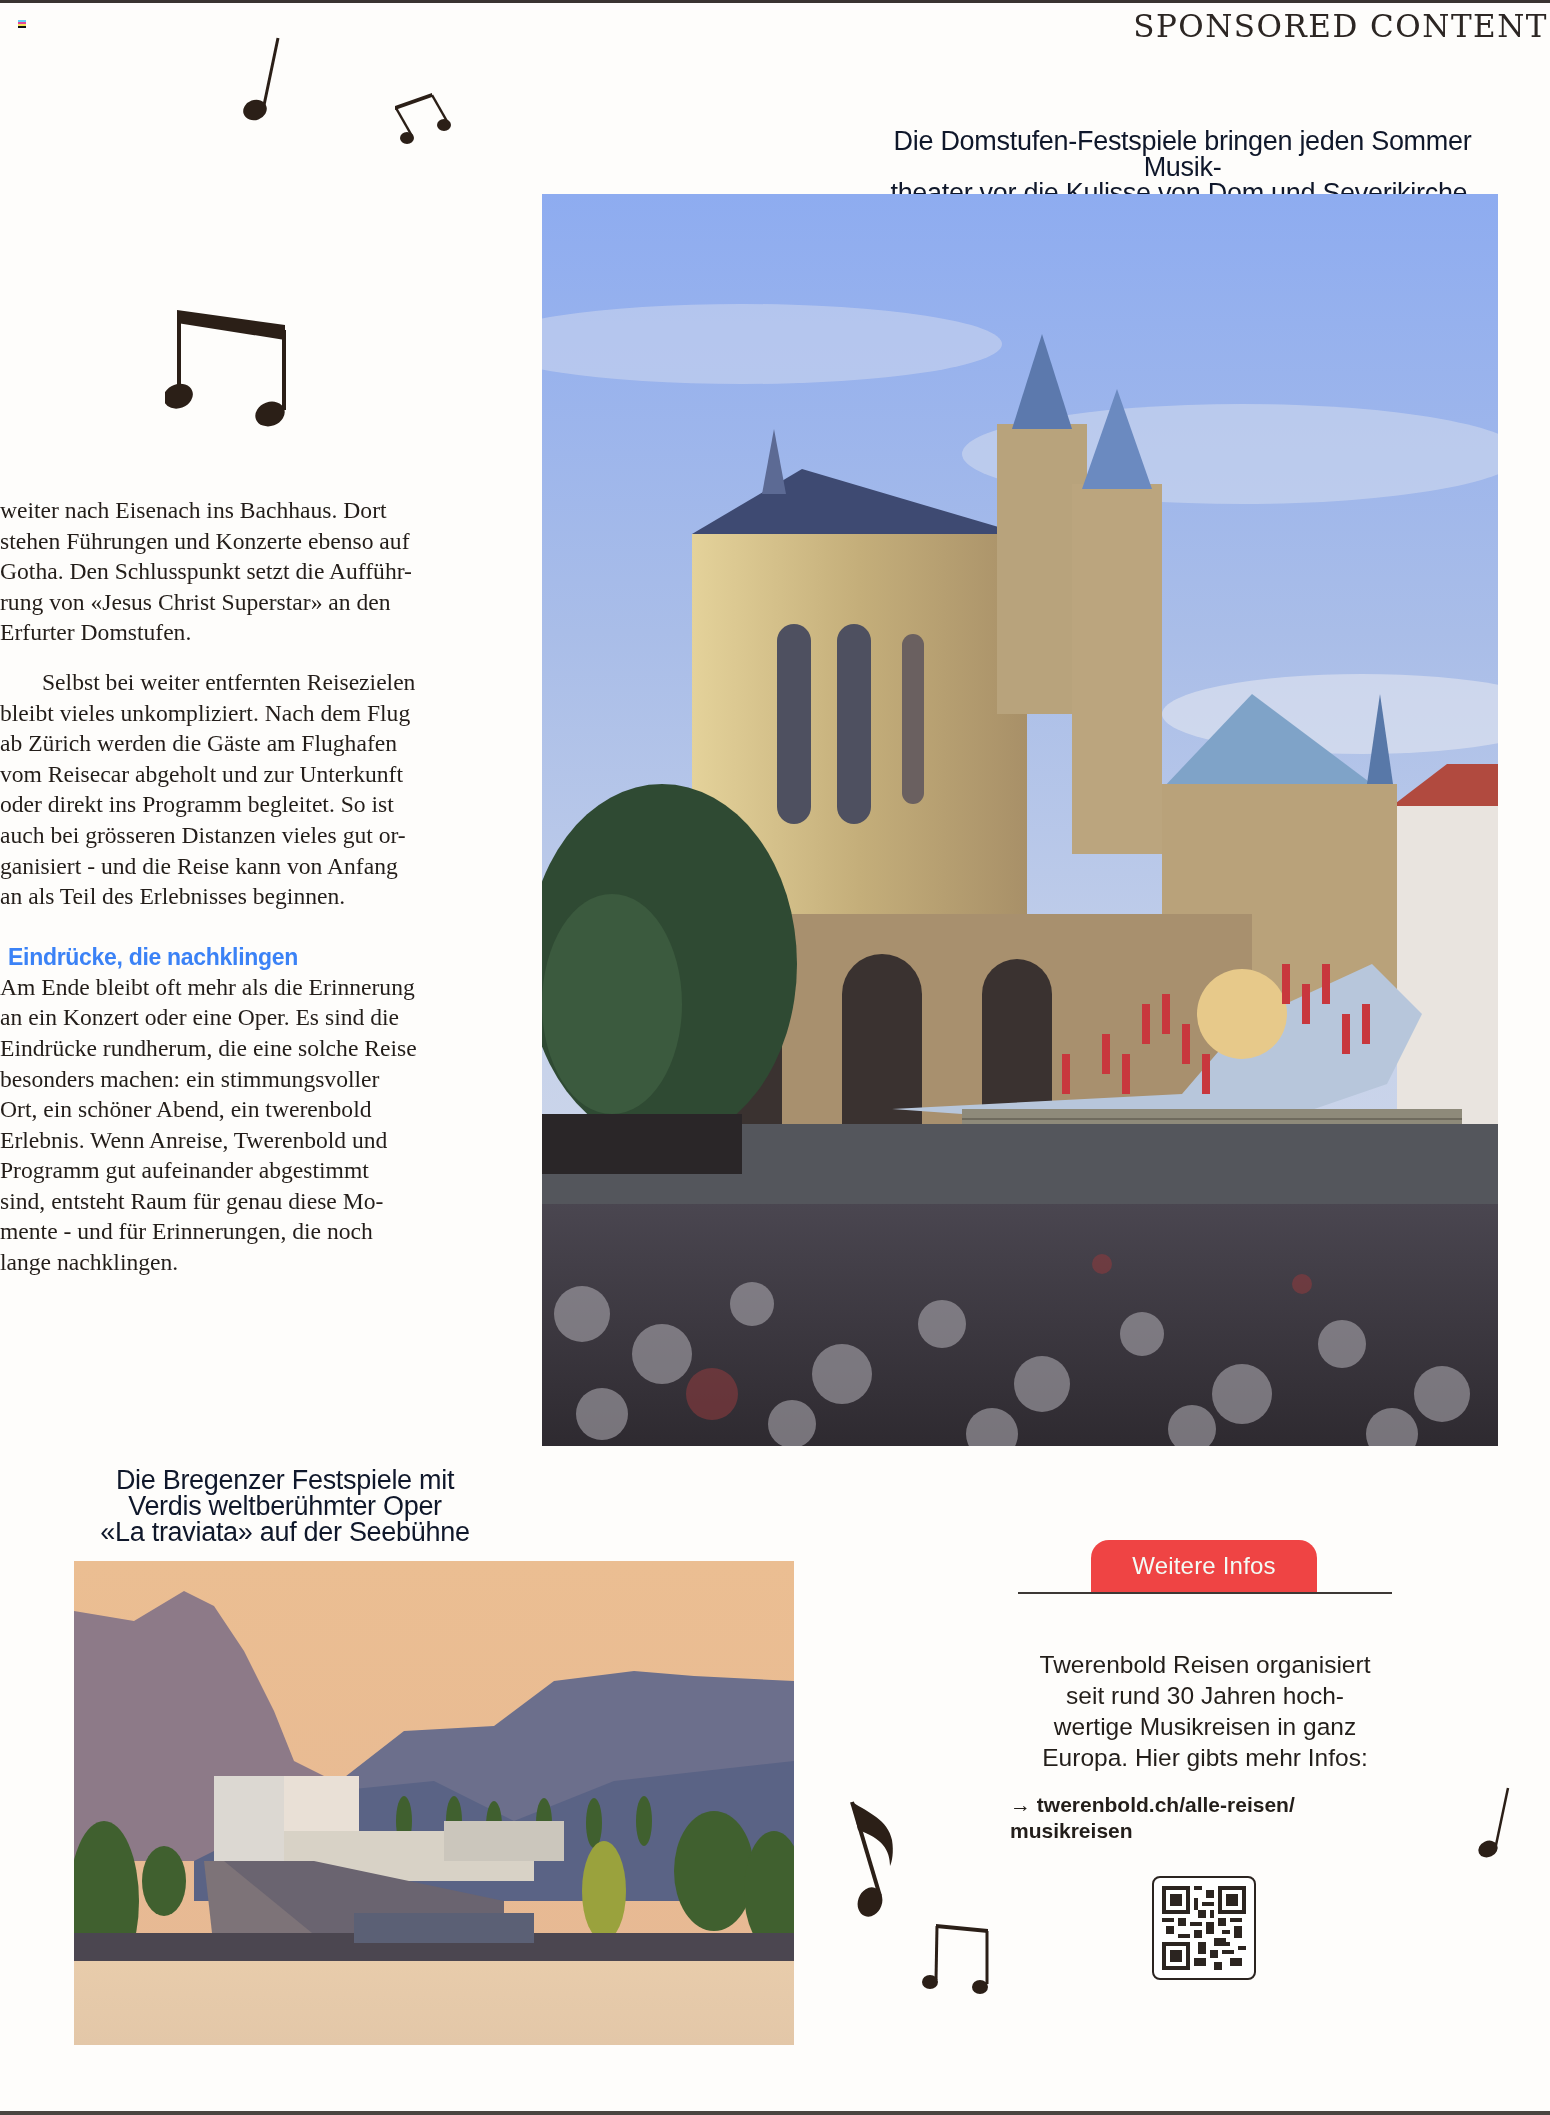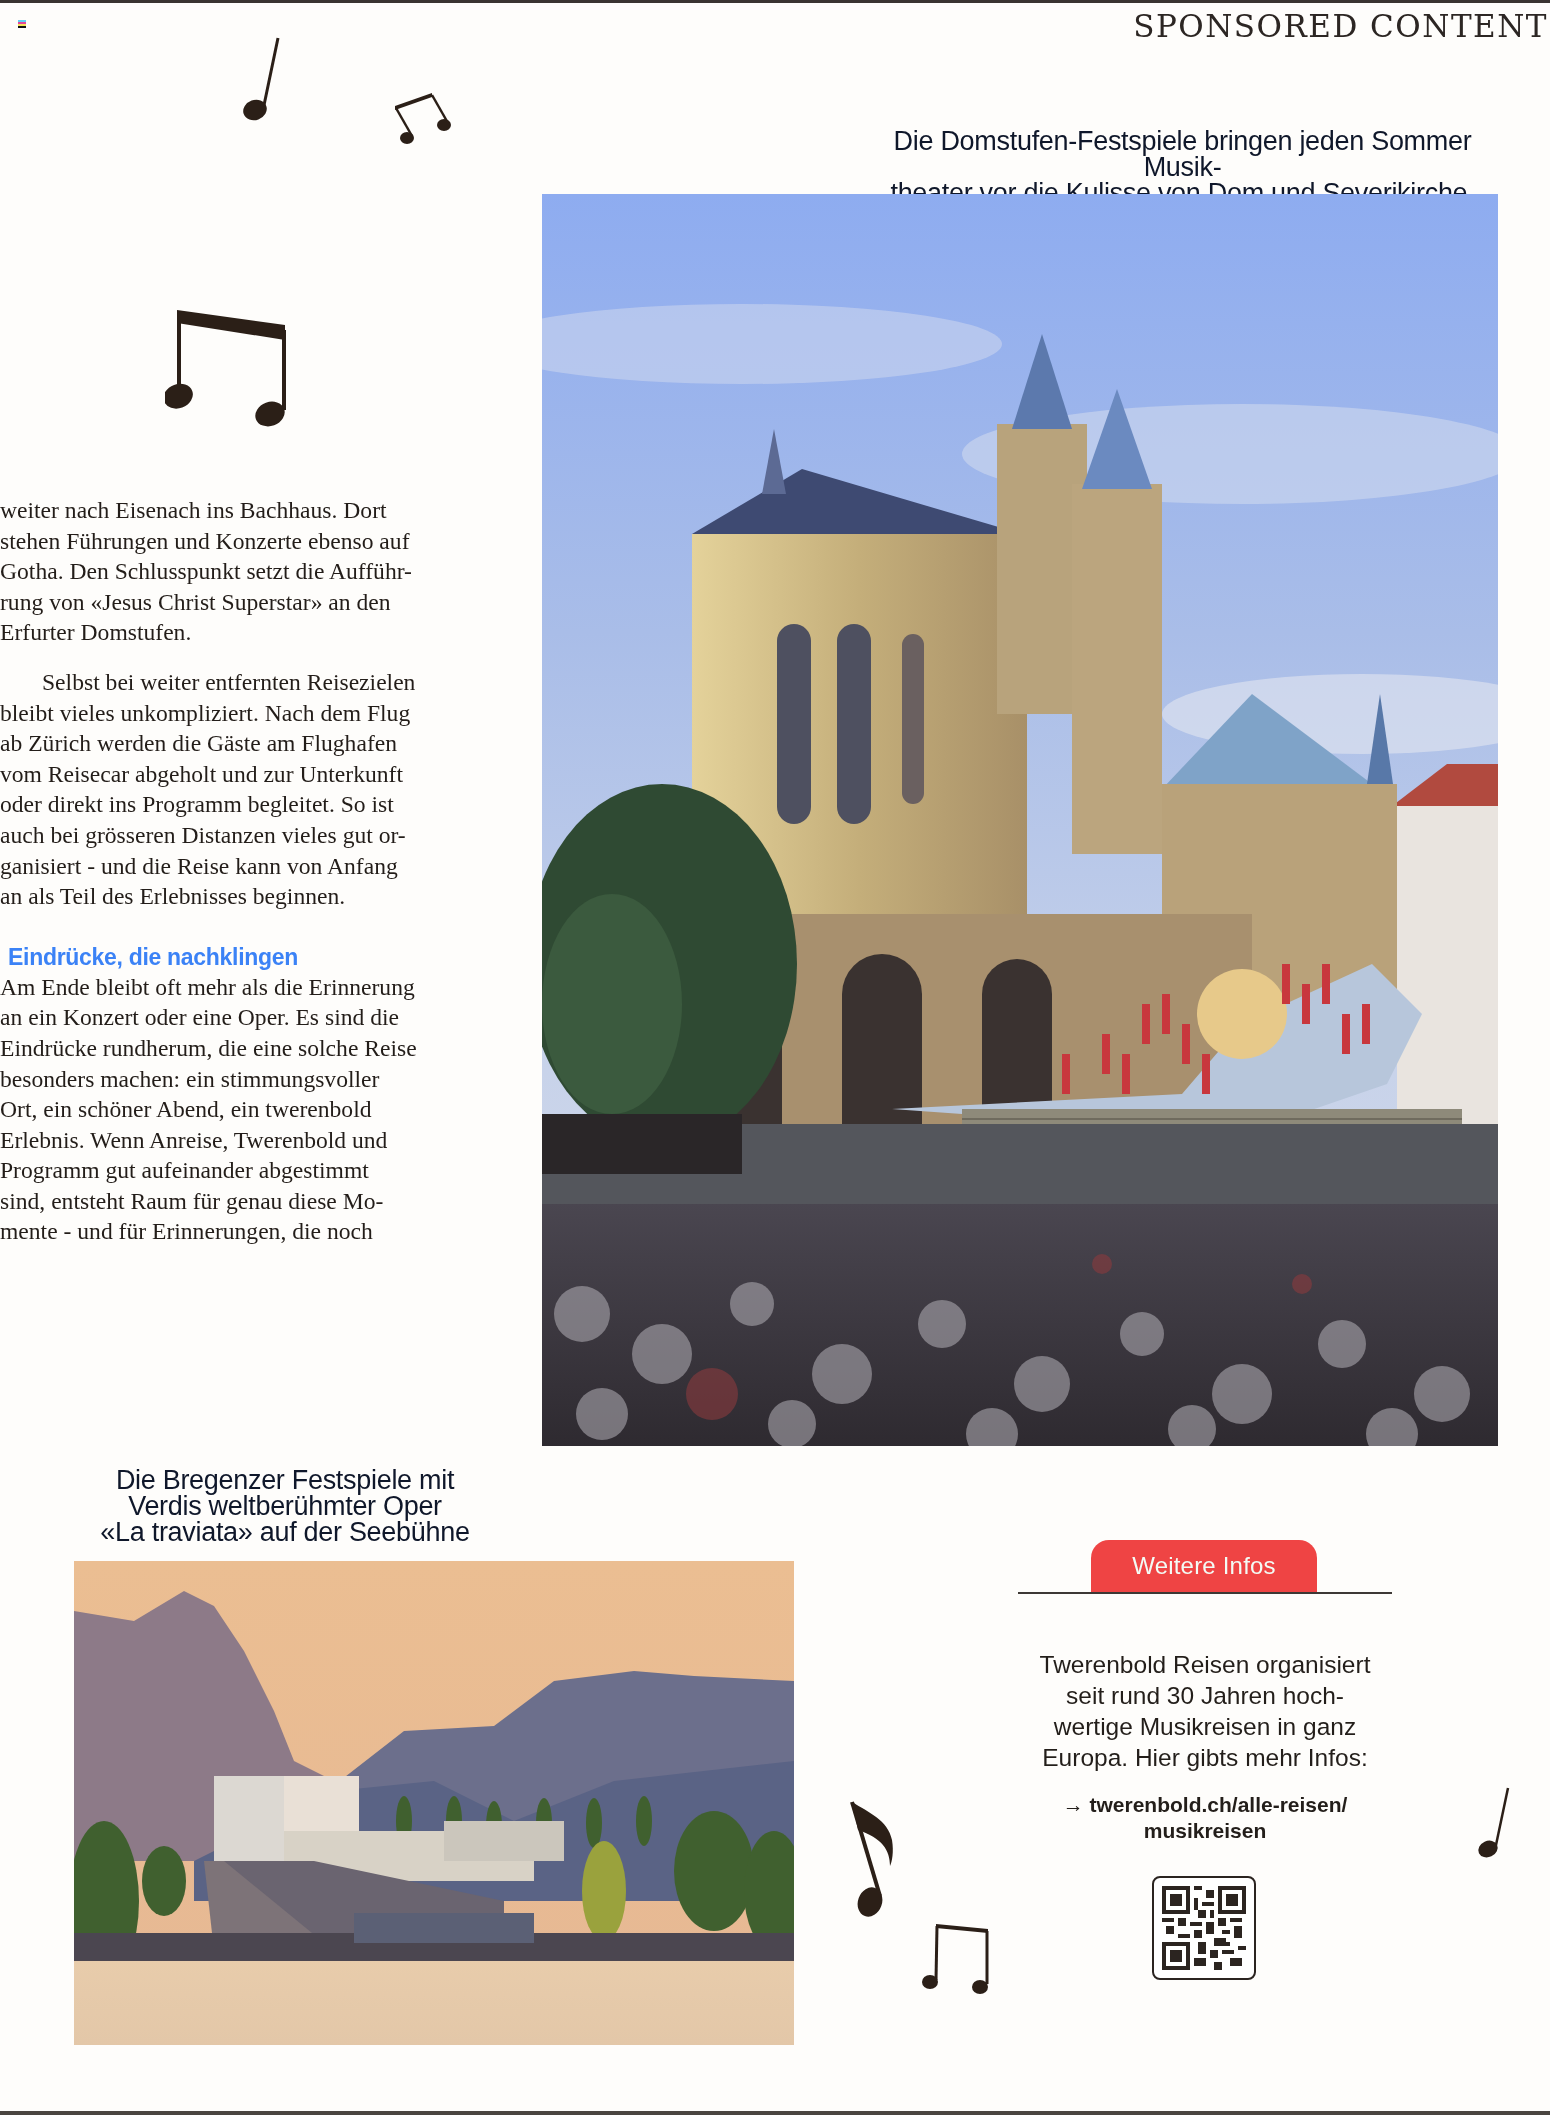--- a/index.html
+++ b/index.html
@@ -45,21 +45,21 @@
     background: #ef4444; border-radius: 18px 18px 0 0;
     color: #f3fbf5; font-family: "Liberation Sans", sans-serif; font-size: 24px;
     display: flex; align-items: center; justify-content: center; letter-spacing: 0.2px;
   }
   .info-line { position: absolute; left: 1018px; top: 1592px; width: 374px; height: 2px; background: #3d3835; }
   .info-text {
     position: absolute; left: 1010px; top: 1649px; width: 390px; text-align: center;
     font-family: "Liberation Sans", sans-serif; font-size: 24.5px; line-height: 31px; color: #231e1a;
   }
   .info-link {
-    position: absolute; left: 1010px; top: 1792px; width: 390px; text-align: center;
+    position: absolute; left: 1010px; top: 1792px; width: 390px; 
     font-family: "Liberation Sans", sans-serif; font-size: 21px; font-weight: bold; line-height: 26px; color: #231e1a;
   }
   .qr {
     position: absolute; left: 1152px; top: 1876px; width: 104px; height: 104px;
     border: 2px solid #2b2420; border-radius: 8px; box-sizing: border-box; background: #fff;
     display: flex; align-items: center; justify-content: center;
   }
 </style>
 </head>
 <body>
@@ -245,20 +245,21 @@
   <div>
     <p>Am Ende bleibt oft mehr als die Erinnerung</p>
     <p>an ein Konzert oder eine Oper. Es sind die</p>
     <p>Eindrücke rundherum, die eine solche Reise</p>
     <p>besonders machen: ein stimmungsvoller</p>
     <p>Ort, ein schöner Abend, ein twerenbold</p>
     <p>Erlebnis. Wenn Anreise, Twerenbold und</p>
     <p>Programm gut aufeinander abgestimmt</p>
     <p>sind, entsteht Raum für genau diese Mo-</p>
     <p>mente - und für Erinnerungen, die noch</p>
+    <p>lange nachklingen.</p>
   </div>
 </div>
 
 <div class="caption caption-2">
   <div>Die Bregenzer Festspiele mit</div>
   <div>Verdis weltberühmter Oper</div>
   <div>«La traviata» auf der Seebühne</div>
 </div>
 
 <div class="photo photo-bregenz">

